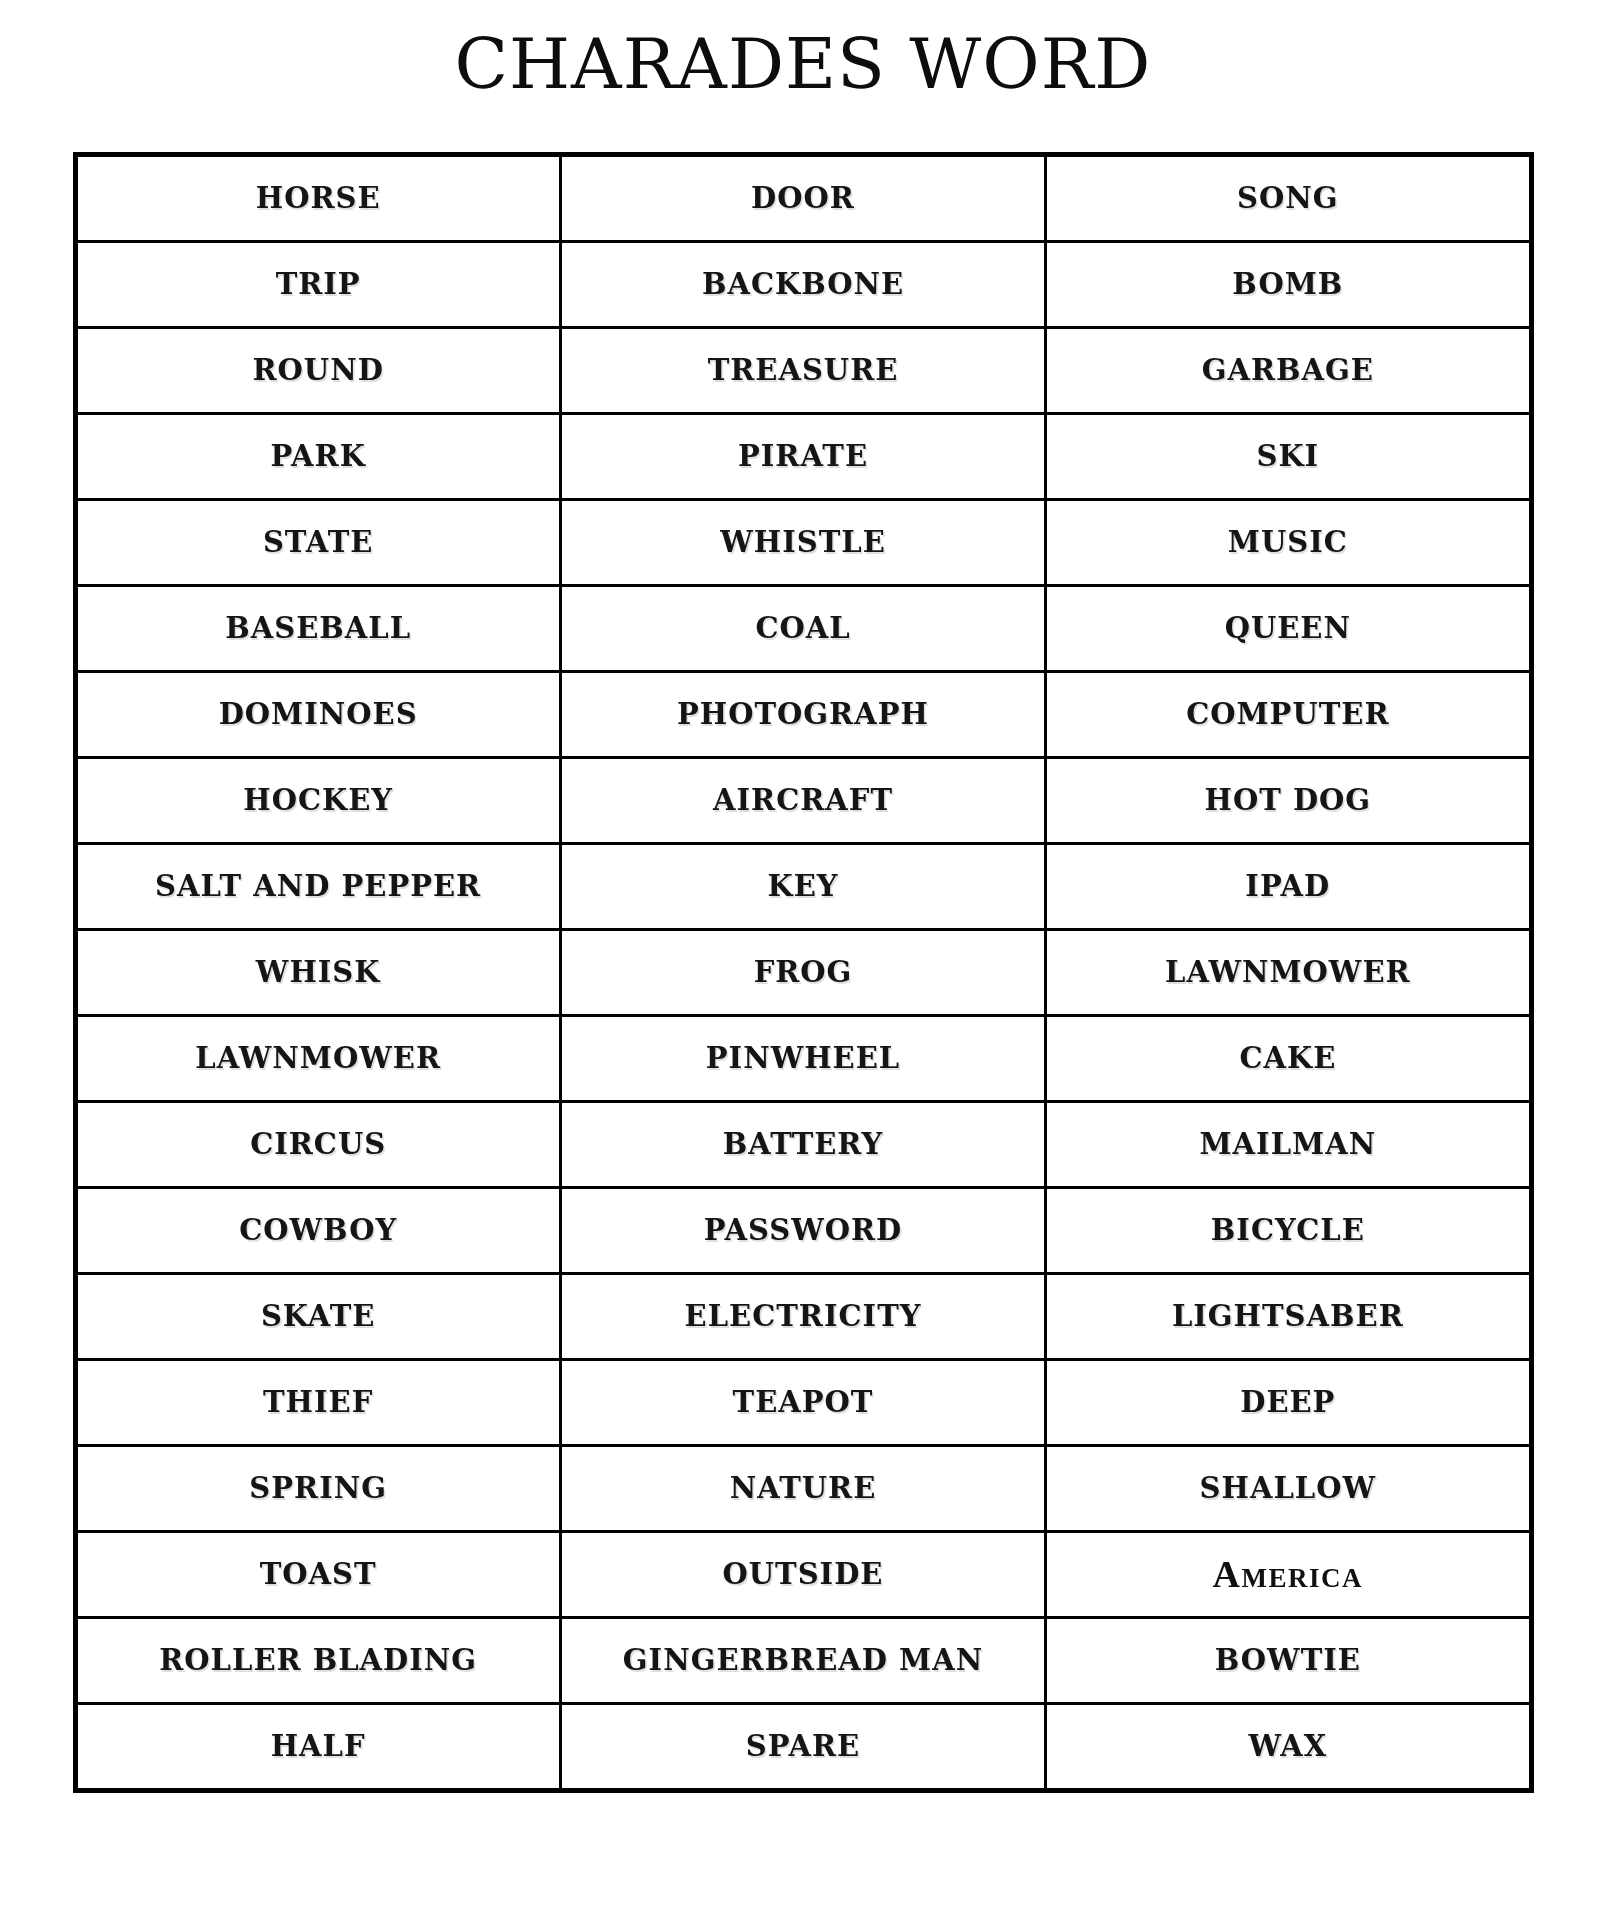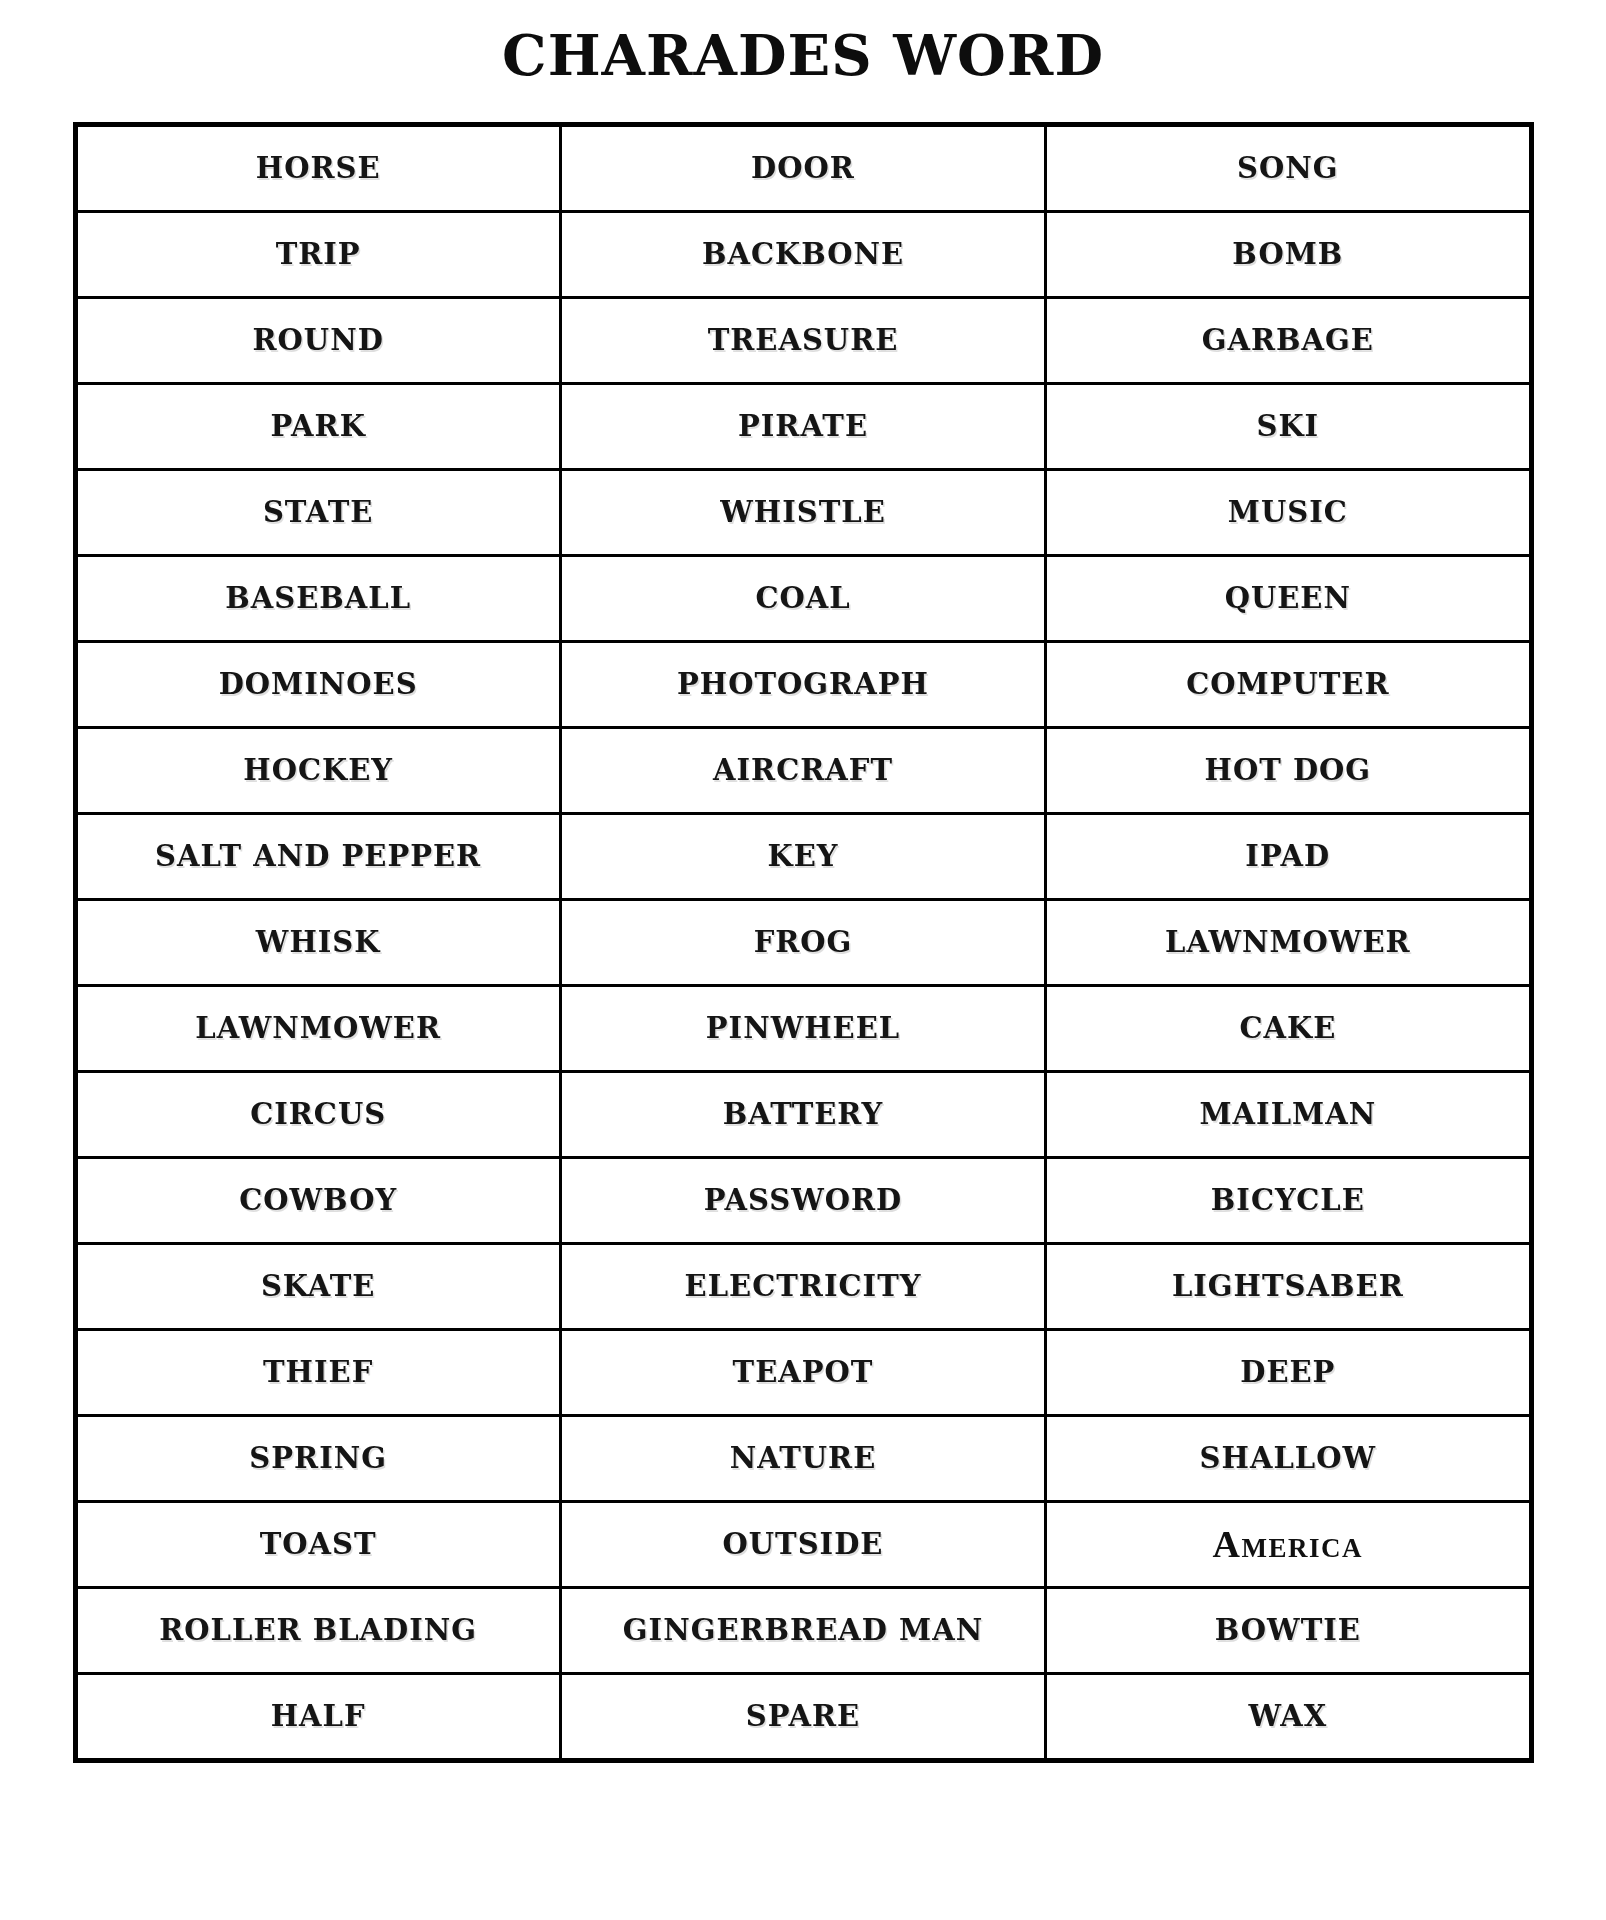--- a/index.html
+++ b/index.html
@@ -16,31 +16,31 @@
   .sheet {
     width: 1606px;
     height: 1920px;
     background: #ffffff;
   }
   .title {
     margin: 0;
     padding-top: 20px;
     text-align: center;
     font-family: "DejaVu Serif", serif;
-    font-weight: 700;
-    font-size: 56px;
+    font-weight: 400;
+    font-size: 70px;
     line-height: 1.28;
     letter-spacing: 1px;
     color: #0d0d0d;
   }
   table.words {
     border-collapse: collapse;
     table-layout: fixed;
     width: 1461px;
-    margin: 30px auto 0 auto;
+    margin: 42px auto 0 auto;
     border: 5px solid #000000;
     background: #ffffff;
   }
   table.words td {
     border: 3px solid #000000;
     height: 81px;
     text-align: center;
     vertical-align: middle;
     font-family: "DejaVu Serif", serif;
     font-weight: 700;

